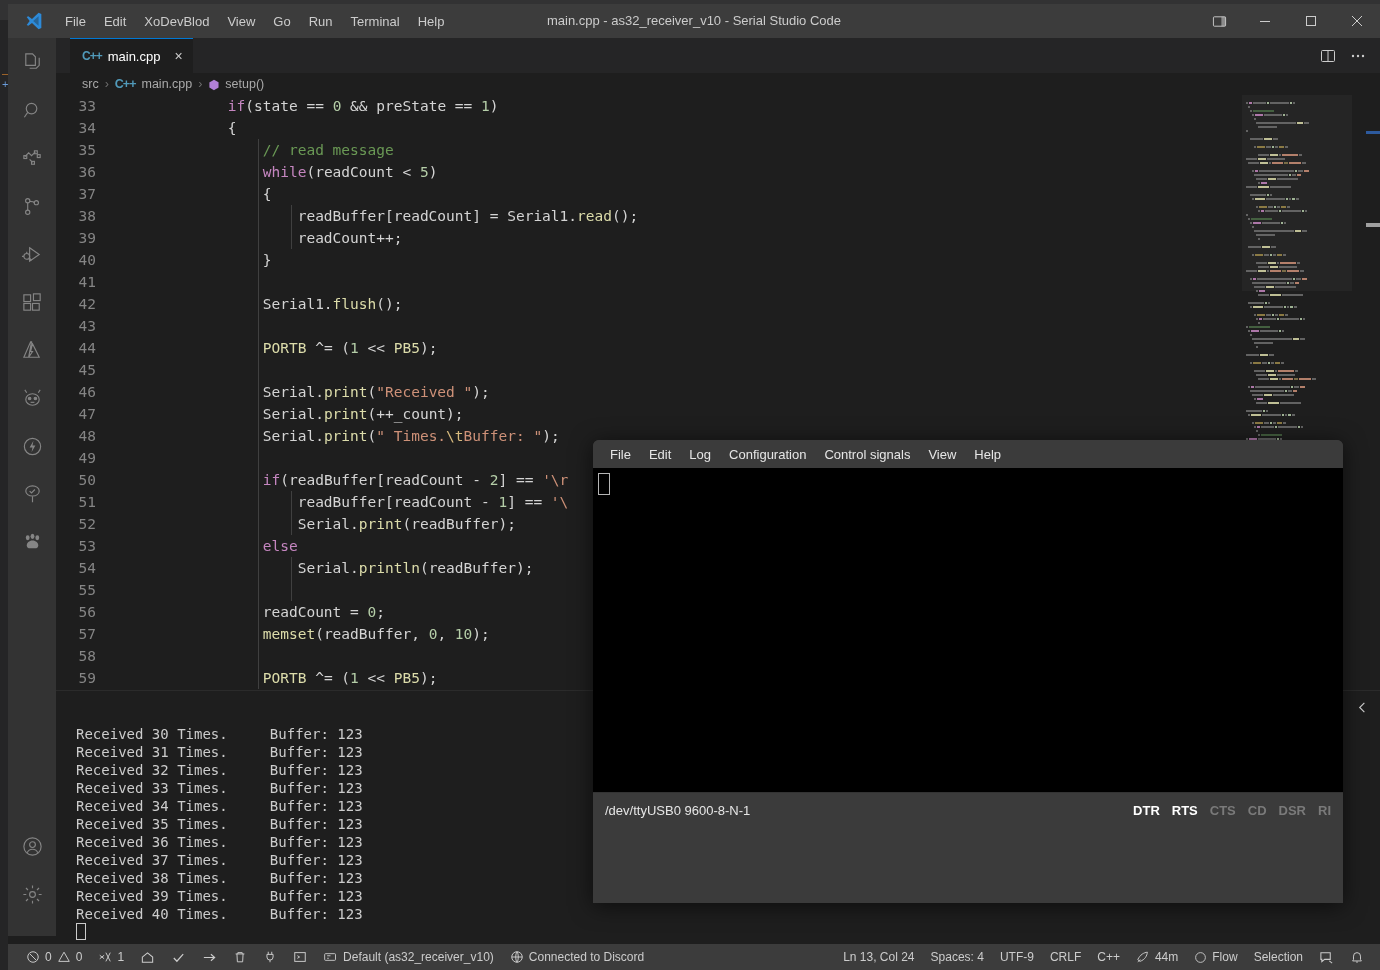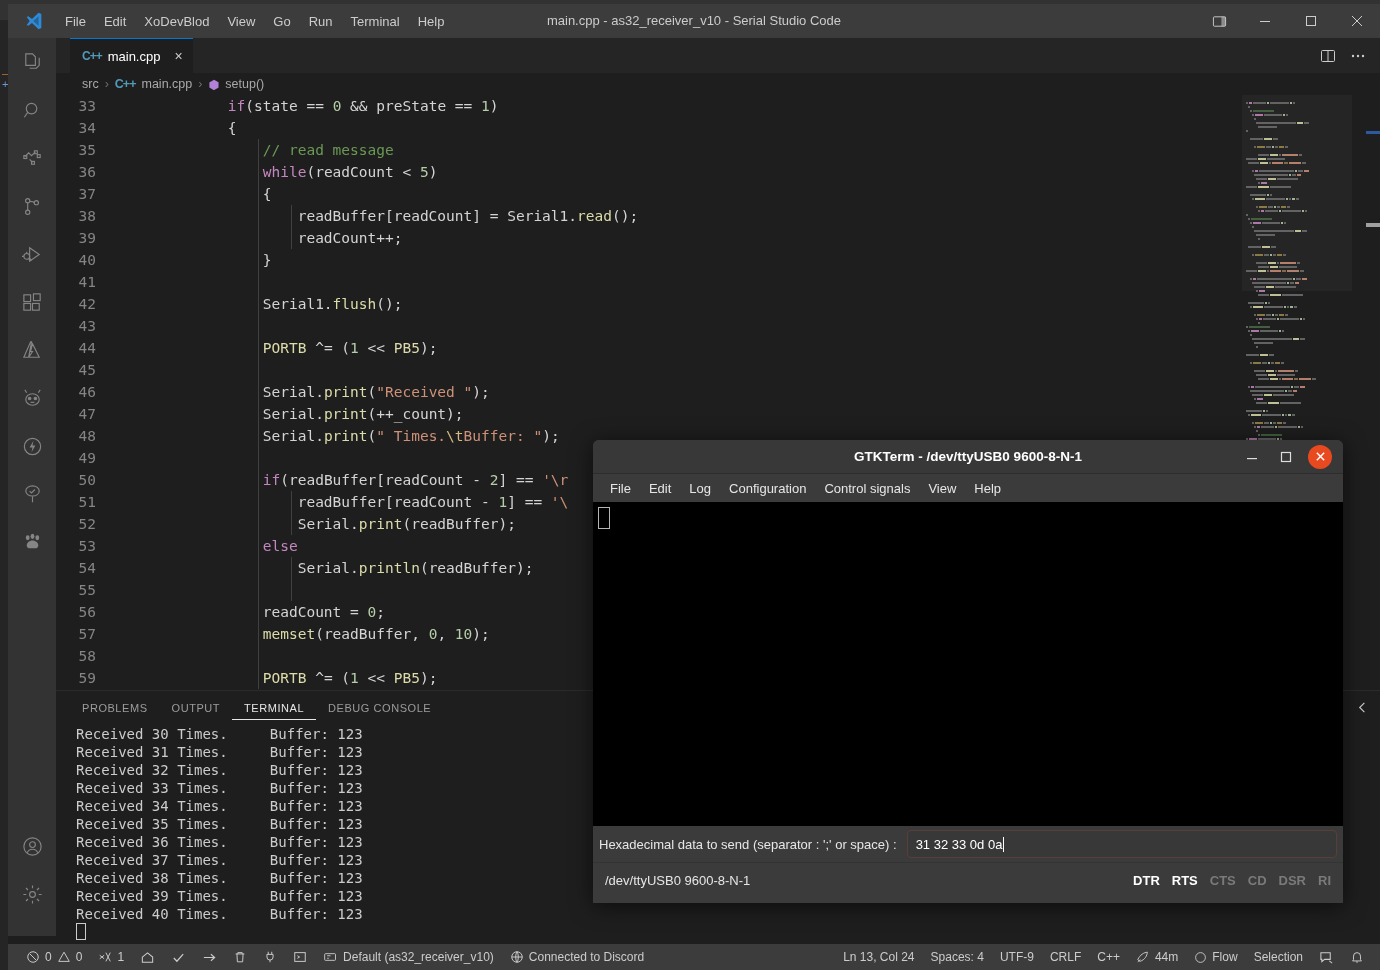--- a/index.html
+++ b/index.html
@@ -790,26 +790,20 @@
             </div>
           </div>
       </div>
       <div class="ovscroll">
         <div class="ovmark-blue"></div>
         <div class="ovmark-gray"></div>
       </div>
     </div>
 
     <div class="panel">
-      <div class="paneltabs">
-        <div class="ptab">PROBLEMS</div>
-        <div class="ptab">OUTPUT</div>
-        <div class="ptab active">TERMINAL</div>
-        <div class="ptab">DEBUG CONSOLE</div>
-      </div>
       <div class="panelactions">
         <span>
           <svg width="15" height="15" viewBox="0 0 16 16" fill="none" stroke="#cccccc" stroke-width="1.2">
               <path d="M10 3 5 8l5 5"></path>
             </svg>
         </span>
       </div>
       <div class="termout" id="termout"><div>Received 30 Times.     Buffer: 123</div><div>Received 31 Times.     Buffer: 123</div><div>Received 32 Times.     Buffer: 123</div><div>Received 33 Times.     Buffer: 123</div><div>Received 34 Times.     Buffer: 123</div><div>Received 35 Times.     Buffer: 123</div><div>Received 36 Times.     Buffer: 123</div><div>Received 37 Times.     Buffer: 123</div><div>Received 38 Times.     Buffer: 123</div><div>Received 39 Times.     Buffer: 123</div><div>Received 40 Times.     Buffer: 123</div><div><span class="termcursor"></span></div></div>
     </div>
 
@@ -909,64 +903,35 @@
           <svg width="14" height="14" viewBox="0 0 16 16" fill="none" stroke="#cccccc" stroke-width="1.1">
               <path d="M4 11V7a4 4 0 0 1 8 0v4l1 1.5H3z"></path>
               <path d="M6.8 13.2a1.4 1.4 0 0 0 2.4 0"></path>
             </svg>
         </div>
       </div>
     </div>
   </div>
 
   <div class="gtkterm">
-    <div class="gt-title">
-      <div class="gt-titletext">GTKTerm - /dev/ttyUSB0  9600-8-N-1</div>
-      <div class="gt-btns">
-        <div class="gt-btn">
-          <svg width="12" height="12" viewBox="0 0 12 12">
-              <rect x="1" y="7" width="10" height="1.2" fill="#dddddd"></rect>
-            </svg>
-        </div>
-        <div class="gt-btn">
-          <svg width="12" height="12" viewBox="0 0 12 12">
-              <rect x="1.5" y="1.5" width="9" height="9" fill="none" stroke="#dddddd" stroke-width="1.2"></rect>
-            </svg>
-        </div>
-        <div class="gt-btn">
-          <div class="gt-close">
-            <svg width="11" height="11" viewBox="0 0 12 12">
-                <path d="M2 2 10 10M10 2 2 10" stroke="#ffffff" stroke-width="1.6"></path>
-              </svg>
-          </div>
-        </div>
-      </div>
-    </div>
 
     <div class="gt-menubar">
       <div class="gt-mi">File</div>
       <div class="gt-mi">Edit</div>
       <div class="gt-mi">Log</div>
       <div class="gt-mi">Configuration</div>
       <div class="gt-mi">Control signals</div>
       <div class="gt-mi">View</div>
       <div class="gt-mi">Help</div>
     </div>
 
     <div class="gt-screen">
       <div class="gt-cursor"></div>
     </div>
 
-    <div class="gt-hexbar">
-      <div class="gt-hexlabel">Hexadecimal data to send (separator : ';' or space) :</div>
-      <div class="gt-hexinput">
-        <span>31 32 33 0d 0a</span>
-          <span class="gt-caret"></span>
-      </div>
-    </div>
 
     <div class="gt-status">
       <div class="gt-port">/dev/ttyUSB0  9600-8-N-1</div>
       <div class="gt-signals">
         <span class="sig-on">DTR</span>
         <span class="sig-on">RTS</span>
         <span class="sig-off">CTS</span>
         <span class="sig-off">CD</span>
         <span class="sig-off">DSR</span>
         <span class="sig-off">RI</span>

